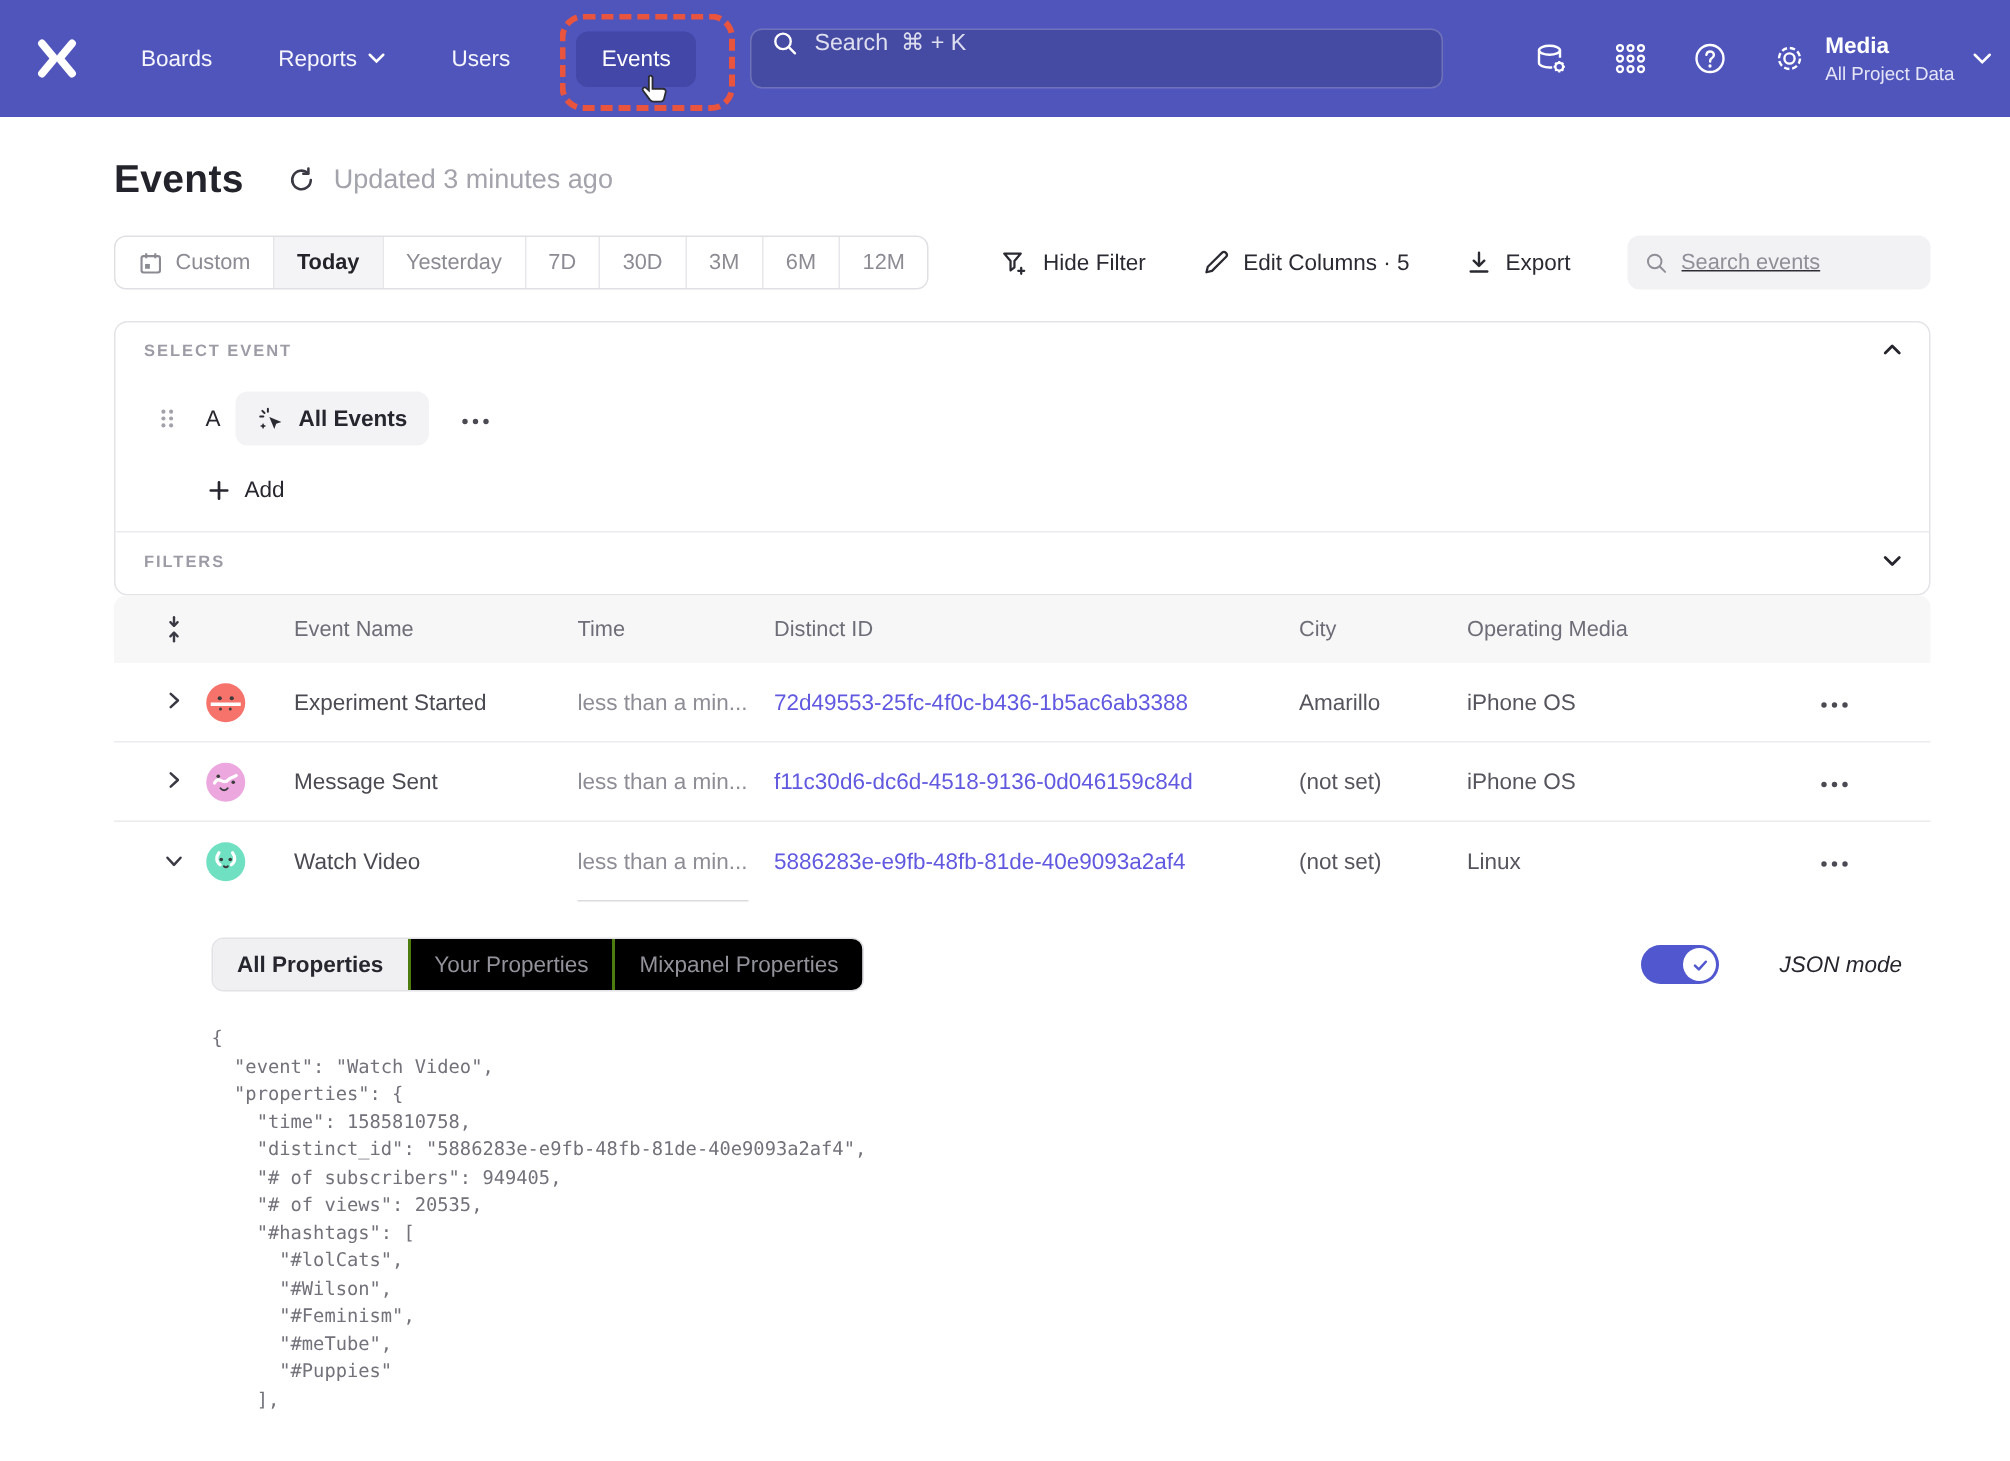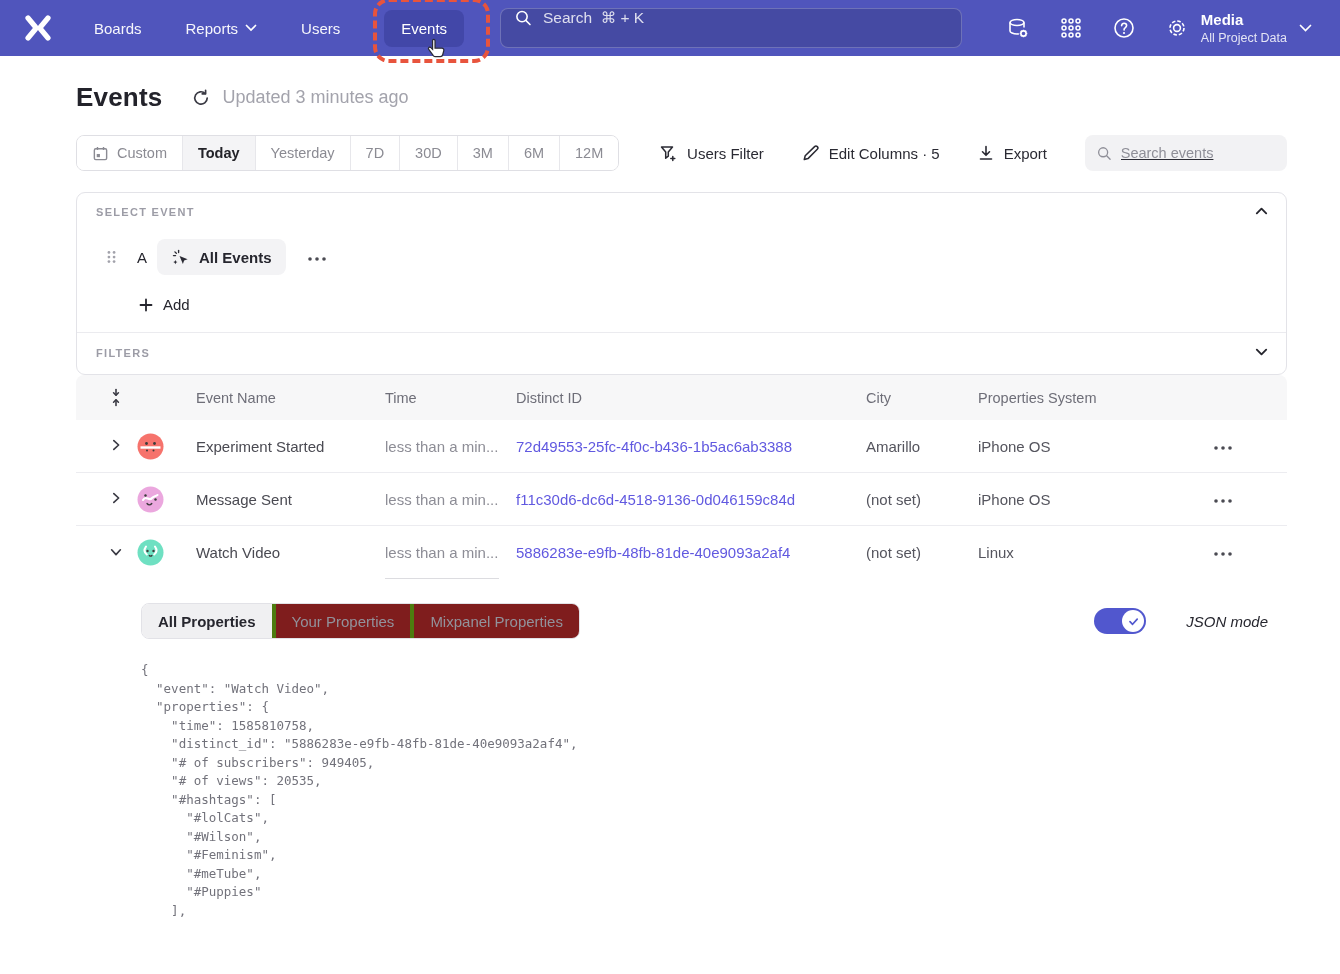--- a/index.html
+++ b/index.html
@@ -1,21 +1,21 @@
 <!DOCTYPE html>
 <html><head>
 <meta charset="utf-8">
 <style>
   * { box-sizing: border-box; margin: 0; padding: 0; }
   html,body { width:1340px; height:974px; overflow:hidden; background:#fff;
     font-family:"Liberation Sans", sans-serif; color:#2c2c35; }
 
   
-  .nav { height:56px; background:#5055BC; display:flex; align-items:center;
-    padding:0 28px 0 22px; position:relative; }
+  .nav { height:78px; background:#5055BC; display:flex; align-items:center;
+    padding:0 12px 0 22px; position:relative; }
   .logo { width:32px; height:32px; margin-right:40px; flex:0 0 auto; }
   .nav-item { color:rgba(255,255,255,.95); font-size:15px; margin-right:44px;
     display:flex; align-items:center; gap:7px; cursor:pointer; white-space:nowrap; }
   .events-wrap { position:relative; margin-right:4px; }
   .events-btn { background:#4247A8; border-radius:8px; padding:10px 17px;
     color:#fff; font-size:15px; border:none; cursor:pointer; }
   .annotation { position:absolute; left:-11px; top:-12px; right:-26px; bottom:-16px;
     border:4px dashed #E8543D; border-radius:16px; pointer-events:none; }
   .cursor-icon { position:absolute; left:42px; top:28px; width:20px; height:22px; z-index:5; }
   .nav-search { margin-left:32px; width:462px; height:40px; border-radius:8px;
@@ -95,21 +95,21 @@
   .row-more { justify-self:start; margin-left:42px; background:none; border:none; cursor:pointer; padding:4px; }
   .collapse-icon { justify-self:center; }
   .time-underline { position:absolute; left:309px; bottom:0; width:114px;
     border-top:1px solid #DCDCE0; }
 
   
   .detail { padding:24px 19px 0 65px; }
   .detail-header { display:flex; align-items:center; }
   .ptabs { display:inline-flex; border:1px solid #E2E2E7; border-radius:8px; overflow:hidden; }
   .ptab { padding:0 16px; height:34px; display:flex; align-items:center; font-size:15px;
-    color:#92929B; background:#7f1d1d; border:none; border-left:4px solid #4d7c0f;
+    color:#92929B; background:#000000; border:none; border-left:2px solid #4d7c0f;
     cursor:pointer; font-family:"Liberation Sans",sans-serif; white-space:nowrap; }
   .ptab:first-child { border-left:none; }
   .ptab.selected { background:#F0F0F2; color:#26262E; font-weight:700; }
   .json-ctl { margin-left:auto; display:flex; align-items:center; gap:40px;font-style:italic; }
   .toggle { width:52px; height:26px; border-radius:13px; background:#5157CE; position:relative;
     border:none; cursor:pointer; }
   .knob { position:absolute; right:2px; top:2px; width:22px; height:22px; border-radius:50%;
     background:#fff; display:flex; align-items:center; justify-content:center; }
   .json-label { font-size:15px; font-weight:500; color:#26262E; }
   .json-view { margin-top:22px; font-family:"DejaVu Sans Mono", monospace; font-size:12.5px;
@@ -243,21 +243,21 @@
         <span>12M</span>
       </div>
     </div>
 
     <div class="toolbar">
       <button class="tool-btn">
         <svg width="19" height="19" viewBox="0 0 19 19">
           <path d="M2.5 3h11l-4.2 5v4.2l-2.6 2V8L2.5 3z" fill="none" stroke="#2A2A33" stroke-width="1.5" stroke-linejoin="round"></path>
           <path d="M13.8 12.5v4M11.8 14.5h4" stroke="#2A2A33" stroke-width="1.5" stroke-linecap="round"></path>
         </svg>
-        <span>Users Filter</span>
+        <span>Hide Filter</span>
       </button>
       <button class="tool-btn">
         <svg width="19" height="19" viewBox="0 0 19 19">
           <path d="M13.6 2.6a1.9 1.9 0 0 1 2.7 2.7L7 14.6l-3.7.9.9-3.7 9.4-9.2z" fill="none" stroke="#2A2A33" stroke-width="1.5" stroke-linejoin="round"></path>
         </svg>
         <span>Edit Columns · 5</span>
       </button>
       <button class="tool-btn">
         <svg width="18" height="18" viewBox="0 0 18 18">
           <path d="M9 2.5v8.5M5.5 7.8 9 11.3l3.5-3.5" fill="none" stroke="#2A2A33" stroke-width="1.6" stroke-linecap="round" stroke-linejoin="round"></path>
@@ -341,21 +341,21 @@
             <polyline points="4.6,5.8 7,8.2 9.4,5.8"></polyline>
           <path d="M7 18.5V13"></path>
             <polyline points="4.6,15.2 7,12.8 9.4,15.2"></polyline>
         </g>
       </svg>
       <span></span>
       <span>Event Name</span>
       <span>Time</span>
       <span>Distinct ID</span>
       <span>City</span>
-      <span>Properties System</span>
+      <span>Operating Media</span>
       <span></span>
     </div>
 
     <div class="tgrid trow">
       <button class="cell-chevron">
         <svg width="14" height="14" viewBox="0 0 16 16">
           <polyline points="5.5,3 11,8 5.5,13" fill="none" stroke="#3A3A44" stroke-width="1.9" stroke-linecap="round" stroke-linejoin="round"></polyline>
         </svg>
       </button>
       <svg class="avatar" width="27" height="27" viewBox="0 0 27 27">

